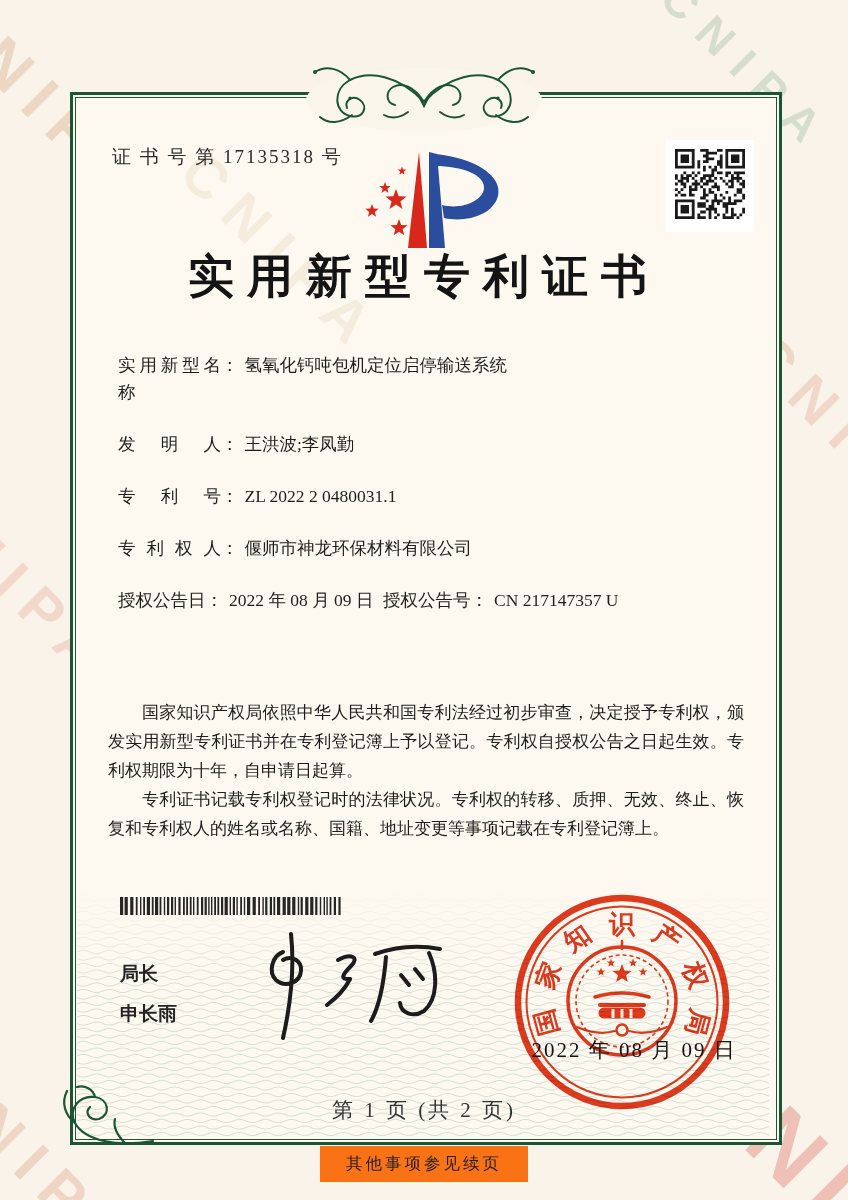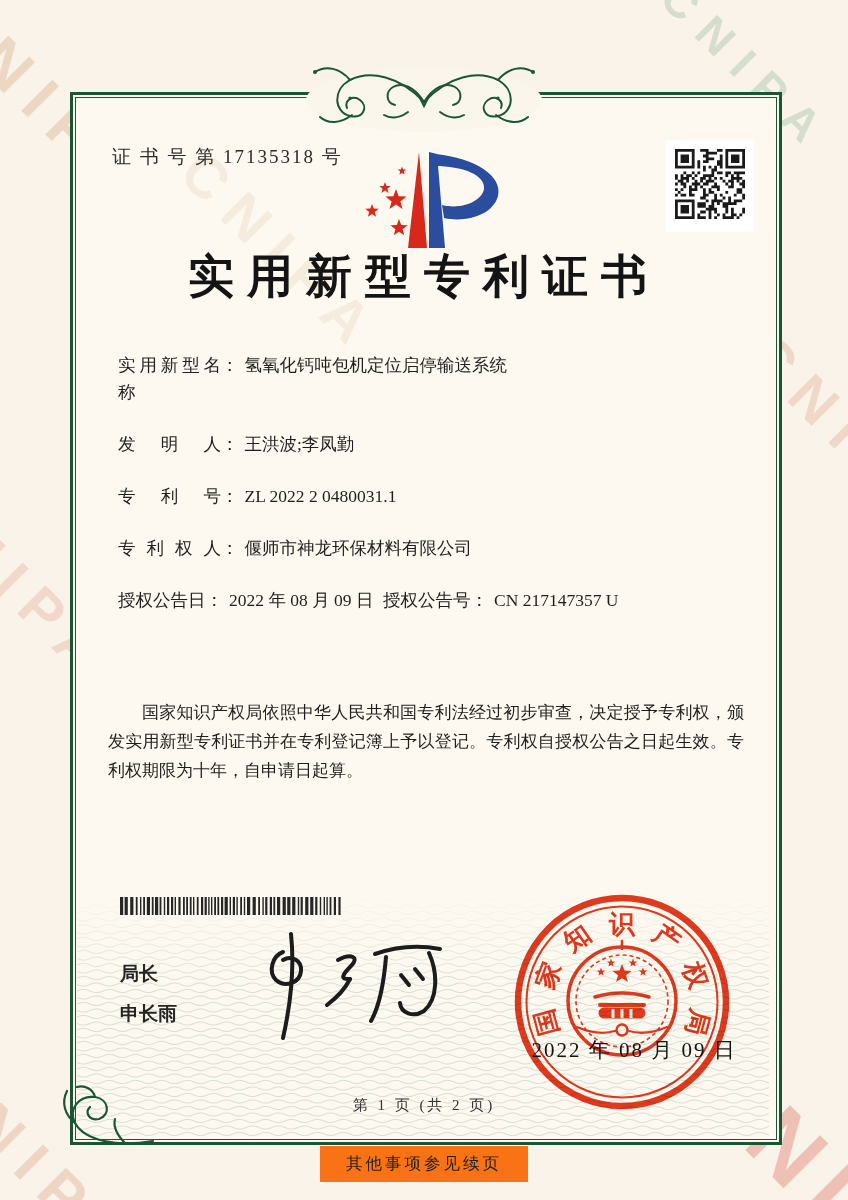--- a/index.html
+++ b/index.html
@@ -47,21 +47,21 @@
   .bureau{position:absolute;left:120px;top:964px;font-family:Liberation Serif, serif;
     font-size:19px;font-weight:600;color:#242424;line-height:20px}
   .bureau div{margin-bottom:20px}
   .signature{position:absolute;left:243px;top:928px;width:212px;height:118px}
   .seal{position:absolute;left:497px;top:877px;width:250px;height:250px;opacity:.94;mix-blend-mode:multiply}
   .seal-char{font-size:26px;font-weight:700;fill:#de2e12;text-anchor:middle;dominant-baseline:central;
     font-family:"Liberation Serif","DejaVu Serif",serif}
   .seal-date{position:absolute;left:514px;top:1036px;width:240px;text-align:center;
     font-size:21px;letter-spacing:2px;color:#141414}
   .page-no{position:absolute;left:0;top:1096px;width:848px;text-align:center;
-    font-size:15px;color:#333;letter-spacing:3px}
+    font-size:21px;color:#333;letter-spacing:3px}
   .note{position:absolute;left:50%;transform:translateX(-50%);top:1146px;
     background:#f97316;padding:7px 26px;font-size:16.5px;color:#1f1f1f;letter-spacing:3px;white-space:nowrap}
   .orn-top{position:absolute;left:288px;top:56px;width:272px;height:84px}
   .orn-corner{position:absolute;left:55px;top:1083px;width:102px;height:64px}
 </style>
 </head>
 <body>
 
 <div class="wm" style="left:-28px;top:-22px;font-size:64px;color:rgba(226,193,162,0.55)">CNIPA</div>
 <div class="wm" style="left:688px;top:-30px;font-size:46px;color:rgba(168,196,168,0.45)">CNIPA</div>
@@ -196,20 +196,21 @@
       <span class="glabel">授权公告日</span><span>：</span><span class="fvalue">2022 年 08 月 09 日</span>
     </span>
     <span class="g2">
       <span class="glabel">授权公告号</span><span>：</span><span class="fvalue">CN 217147357 U</span>
     </span>
   </div>
 </div>
 
 <div class="paras">
   <p>国家知识产权局依照中华人民共和国专利法经过初步审查，决定授予专利权，颁发实用新型专利证书并在专利登记簿上予以登记。专利权自授权公告之日起生效。专利权期限为十年，自申请日起算。</p>
+  <p>专利证书记载专利权登记时的法律状况。专利权的转移、质押、无效、终止、恢复和专利权人的姓名或名称、国籍、地址变更等事项记载在专利登记簿上。</p>
 </div>
 
 <svg class="barcode" id="barcode" width="226" height="18">
     <path d="M0.0 0h3.2v18h-3.2zM4.6 0h3.2v18h-3.2zM10.2 0h3.2v18h-3.2zM15.8 0h1.8v18h-1.8zM20.0 0h1.4v18h-1.4zM23.2 0h1.8v18h-1.8zM26.8 0h3.2v18h-3.2zM31.8 0h1.8v18h-1.8zM35.0 0h3.2v18h-3.2zM39.6 0h1.8v18h-1.8zM43.8 0h1.4v18h-1.4zM47.0 0h2.2v18h-2.2zM51.0 0h2.2v18h-2.2zM54.6 0h1.4v18h-1.4zM58.4 0h2.2v18h-2.2zM63.0 0h1.8v18h-1.8zM66.2 0h1.8v18h-1.8zM69.8 0h1.8v18h-1.8zM73.0 0h1.4v18h-1.4zM76.8 0h1.8v18h-1.8zM81.0 0h2.2v18h-2.2zM84.6 0h2.2v18h-2.2zM88.2 0h1.4v18h-1.4zM91.0 0h1.4v18h-1.4zM94.2 0h1.8v18h-1.8zM97.4 0h1.8v18h-1.8zM101.0 0h2.2v18h-2.2zM104.6 0h3.2v18h-3.2zM109.6 0h1.4v18h-1.4zM112.8 0h2.2v18h-2.2zM116.4 0h1.4v18h-1.4zM120.2 0h1.8v18h-1.8zM123.8 0h1.4v18h-1.4zM127.0 0h3.2v18h-3.2zM132.6 0h3.2v18h-3.2zM138.2 0h1.8v18h-1.8zM142.4 0h1.4v18h-1.4zM145.2 0h2.2v18h-2.2zM149.8 0h2.2v18h-2.2zM153.4 0h1.8v18h-1.8zM157.0 0h3.2v18h-3.2zM162.6 0h3.2v18h-3.2zM167.2 0h3.2v18h-3.2zM172.2 0h3.2v18h-3.2zM177.8 0h1.4v18h-1.4zM180.6 0h2.2v18h-2.2zM185.2 0h3.2v18h-3.2zM190.2 0h3.2v18h-3.2zM195.2 0h2.2v18h-2.2zM199.8 0h1.4v18h-1.4zM203.6 0h1.4v18h-1.4zM206.4 0h1.4v18h-1.4zM209.6 0h1.8v18h-1.8zM213.8 0h2.2v18h-2.2zM218.4 0h2.2v18h-2.2z" fill="#262626"></path>
   </svg>
 
 <div class="bureau">
   <div>局长</div>
   <div>申长雨</div>
 </div>

